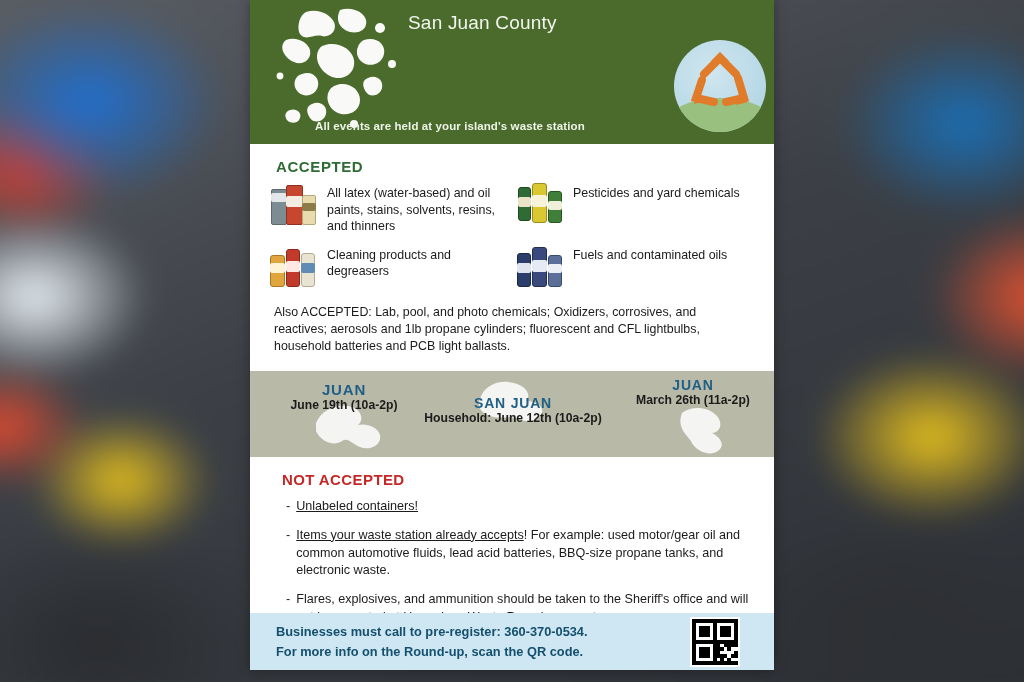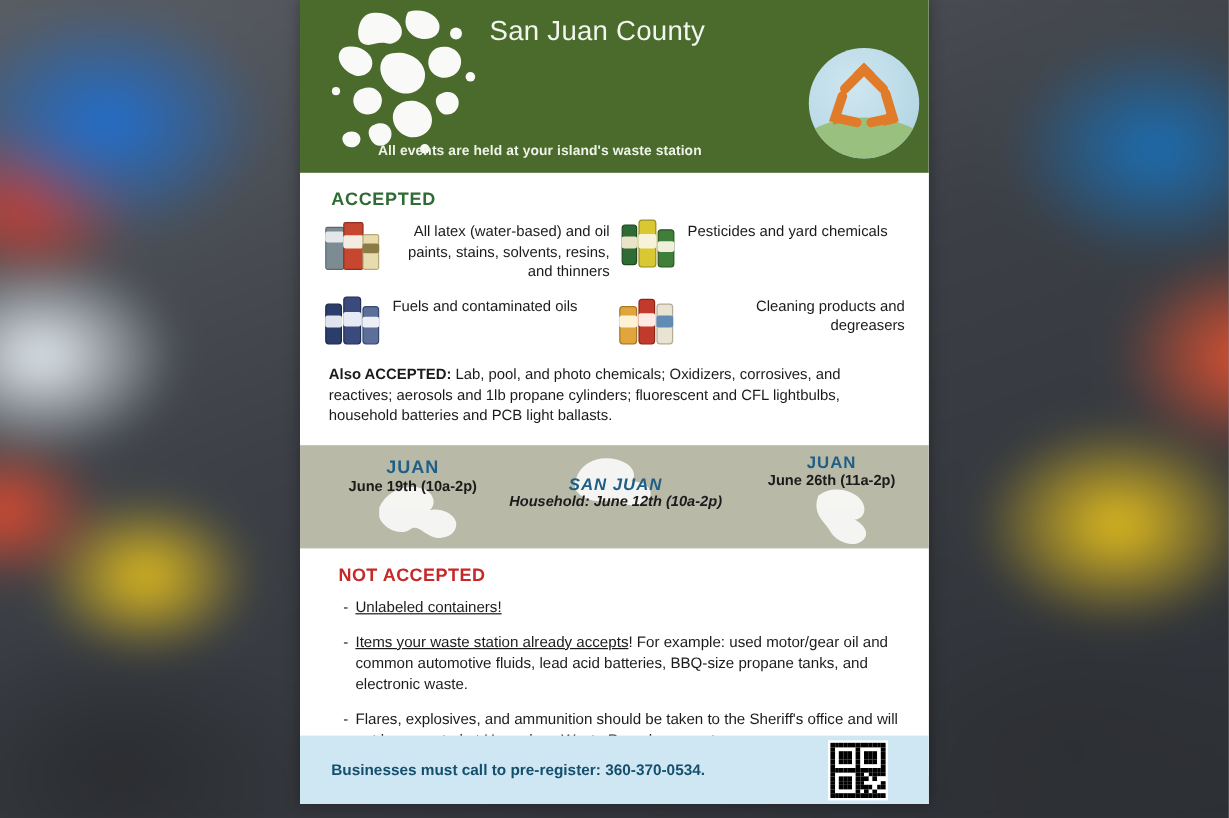--- a/index.html
+++ b/index.html
@@ -49,21 +49,21 @@
     color: #fff;
     overflow: hidden;
   }
   .hdr-islands {
     position: absolute; left: 18px; top: 6px;
     width: 140px; height: 132px;
     opacity: .97;
   }
   .hdr-text { position: absolute; left: 158px; top: 12px; right: 10px; }
   .hdr-county {
-    font-size: 23px; font-weight: 400; letter-spacing: .2px;
+    font-size: 19px; font-weight: 400; letter-spacing: .2px;
     color: #f2f6ee; margin-bottom: 6px;
   }
   .hdr-title {
     font-size: 25px; font-weight: 700; line-height: 1.18;
     letter-spacing: .2px;
   }
   .hdr-sub {
     position: absolute; left: 65px; top: 120px;
     font-size: 11.5px; font-weight: 600; color: #eef3e8;
     letter-spacing: .1px;
@@ -90,47 +90,47 @@
   .sec-title-green {
     color: #2f6b34; font-size: 15px; font-weight: 700; letter-spacing: .6px;
     margin: 4px 0 8px 6px;
   }
   .acc-grid {
     display: grid;
     grid-template-columns: 1fr 1fr;
     column-gap: 8px;
     row-gap: 10px;
   }
-  .acc-item { display: flex; gap: 9px; align-items: flex-start; text-align: right; }
+  .acc-item { display: flex; gap: 9px; align-items: flex-start; }
   .acc-text { font-size: 12.4px; line-height: 1.33; color: #1b1b1b; padding-top: 2px; }
   .thumb { flex: 0 0 auto; width: 48px; height: 46px; position: relative; }
   .also {
     margin: 13px 4px 2px 4px;
     font-size: 12.4px; line-height: 1.38; color: #1b1b1b;
   }
-  .also b { font-weight: 700; }
+  .also b { font-weight: 400; }
   
   .locations {
     position: relative;
     height: 86px;
     background: #b9b9a8;
     color: #1b1b1b;
     overflow: hidden;
   }
   .loc { position: absolute; text-align: center; }
   .loc-name {
     color: #1f5f86; font-weight: 700; letter-spacing: .8px;
   }
   .loc-line { font-size: 12.2px; font-weight: 700; }
   .loc-island {
     position: absolute; opacity: .85;
   }
   #loc-orcas  { left: 12px;  top: 10px; width: 164px; }
   #loc-orcas .loc-name { font-size: 15px; }
-  #loc-sanjuan { left: 150px; top: 24px; width: 226px; font-style: italic; }
+  #loc-sanjuan { left: 150px; top: 24px; width: 226px; }
   #loc-sanjuan .loc-name { font-size: 14px; }
   #loc-lopez  { right: 6px;  top: 6px; width: 150px; }
   #loc-lopez .loc-name { font-size: 14px; }
   
   .not-accepted { padding: 14px 22px 8px 22px; background:#fff; }
   .sec-title-red {
     color: #c62828; font-size: 15px; font-weight: 700; letter-spacing: .4px;
     margin: 0 0 10px 10px;
   }
   .na-item {
@@ -244,41 +244,41 @@
             <div class="t-can" style="left:16px;top:0px;width:15px;height:40px;background:#d9c832;border:1px solid #9a8c1e;border-radius:3px"></div>
             <div class="t-can" style="left:16px;top:12px;width:15px;height:12px;background:#f6f3d8"></div>
             <div class="t-can" style="left:32px;top:8px;width:14px;height:32px;background:#3f7f3a;border:1px solid #27561f;border-radius:3px"></div>
             <div class="t-can" style="left:32px;top:18px;width:14px;height:9px;background:#eef0dc"></div>
           </div>
           <div class="acc-text">Pesticides and yard chemicals</div>
         </div>
 
         <div class="acc-item">
           <div class="thumb">
+            <div class="t-can" style="left:0px;top:10px;width:15px;height:32px;background:#e0a53c;border:1px solid #a8771f;border-radius:3px"></div>
+            <div class="t-can" style="left:0px;top:18px;width:15px;height:10px;background:#fff3d6"></div>
+            <div class="t-can" style="left:16px;top:4px;width:14px;height:38px;background:#c23a2b;border:1px solid #8a2719;border-radius:3px"></div>
+            <div class="t-can" style="left:16px;top:16px;width:14px;height:11px;background:#ffe9e2"></div>
+            <div class="t-can" style="left:31px;top:8px;width:14px;height:34px;background:#e9e3d2;border:1px solid #b3ab95;border-radius:3px"></div>
+            <div class="t-can" style="left:31px;top:18px;width:14px;height:10px;background:#5f8bb5"></div>
+          </div>
+          <div class="acc-text">Cleaning products and degreasers</div>
+        </div>
+
+        <div class="acc-item">
+          <div class="thumb">
             <div class="t-can" style="left:1px;top:8px;width:14px;height:34px;background:#2b3d6b;border:1px solid #1a2746;border-radius:3px"></div>
             <div class="t-can" style="left:1px;top:18px;width:14px;height:10px;background:#dfe4ef"></div>
             <div class="t-can" style="left:16px;top:2px;width:15px;height:40px;background:#3a4a7c;border:1px solid #222e52;border-radius:3px"></div>
             <div class="t-can" style="left:16px;top:15px;width:15px;height:12px;background:#e6eaf4"></div>
             <div class="t-can" style="left:32px;top:10px;width:14px;height:32px;background:#5b6f99;border:1px solid #364a72;border-radius:3px"></div>
             <div class="t-can" style="left:32px;top:19px;width:14px;height:9px;background:#eceff6"></div>
           </div>
           <div class="acc-text">Fuels and contaminated oils</div>
         </div>
-
-        <div class="acc-item">
-          <div class="thumb">
-            <div class="t-can" style="left:0px;top:10px;width:15px;height:32px;background:#e0a53c;border:1px solid #a8771f;border-radius:3px"></div>
-            <div class="t-can" style="left:0px;top:18px;width:15px;height:10px;background:#fff3d6"></div>
-            <div class="t-can" style="left:16px;top:4px;width:14px;height:38px;background:#c23a2b;border:1px solid #8a2719;border-radius:3px"></div>
-            <div class="t-can" style="left:16px;top:16px;width:14px;height:11px;background:#ffe9e2"></div>
-            <div class="t-can" style="left:31px;top:8px;width:14px;height:34px;background:#e9e3d2;border:1px solid #b3ab95;border-radius:3px"></div>
-            <div class="t-can" style="left:31px;top:18px;width:14px;height:10px;background:#5f8bb5"></div>
-          </div>
-          <div class="acc-text">Cleaning products and degreasers</div>
-        </div>
       </div>
 
       <div class="also">
         <b>Also ACCEPTED:</b><span> Lab, pool, and photo chemicals; Oxidizers, corrosives, and reactives; aerosols and 1lb propane cylinders; fluorescent and CFL lightbulbs, household batteries and PCB light ballasts.</span>
       </div>
     </div>
 
     <div class="locations">
 
       <svg class="loc-island" style="left:58px;top:26px;width:86px;height:58px;" viewBox="0 0 86 58">
@@ -296,21 +296,21 @@
         <div class="loc-line">June 19th (10a-2p)</div>
       </div>
 
       <div class="loc" id="loc-sanjuan">
         <div class="loc-name">SAN JUAN</div>
         <div class="loc-line">Household: June 12th (10a-2p)</div>
       </div>
 
       <div class="loc" id="loc-lopez">
         <div class="loc-name">JUAN</div>
-        <div class="loc-line">June 26th (11a-2p)</div>
+        <div class="loc-line">March 26th (11a-2p)</div>
       </div>
     </div>
 
     <div class="not-accepted">
       <div class="sec-title-red">NOT ACCEPTED</div>
 
       <div class="na-item">
         <span class="na-dash">-</span>
         <span><span class="u">Unlabeled containers!</span><span></span></span>
       </div>
@@ -322,20 +322,21 @@
 
       <div class="na-item">
         <span class="na-dash">-</span>
         <span>Flares, explosives, and ammunition should be taken to the Sheriff's office and will not be accepted at Hazardous Waste Round-up events.</span>
       </div>
     </div>
 
     <div class="footer">
       <div class="footer-text">
         <div>Businesses must call to pre-register: 360-370-0534.</div>
+        <div>For more info on the Round-up, scan the QR code.</div>
       </div>
       <div class="qr">
         <div class="qr-grid" id="qrgrid">
             <i></i>
             <i></i>
             <i></i>
             <i></i>
             <i></i>
             <i></i>
             <i></i>

